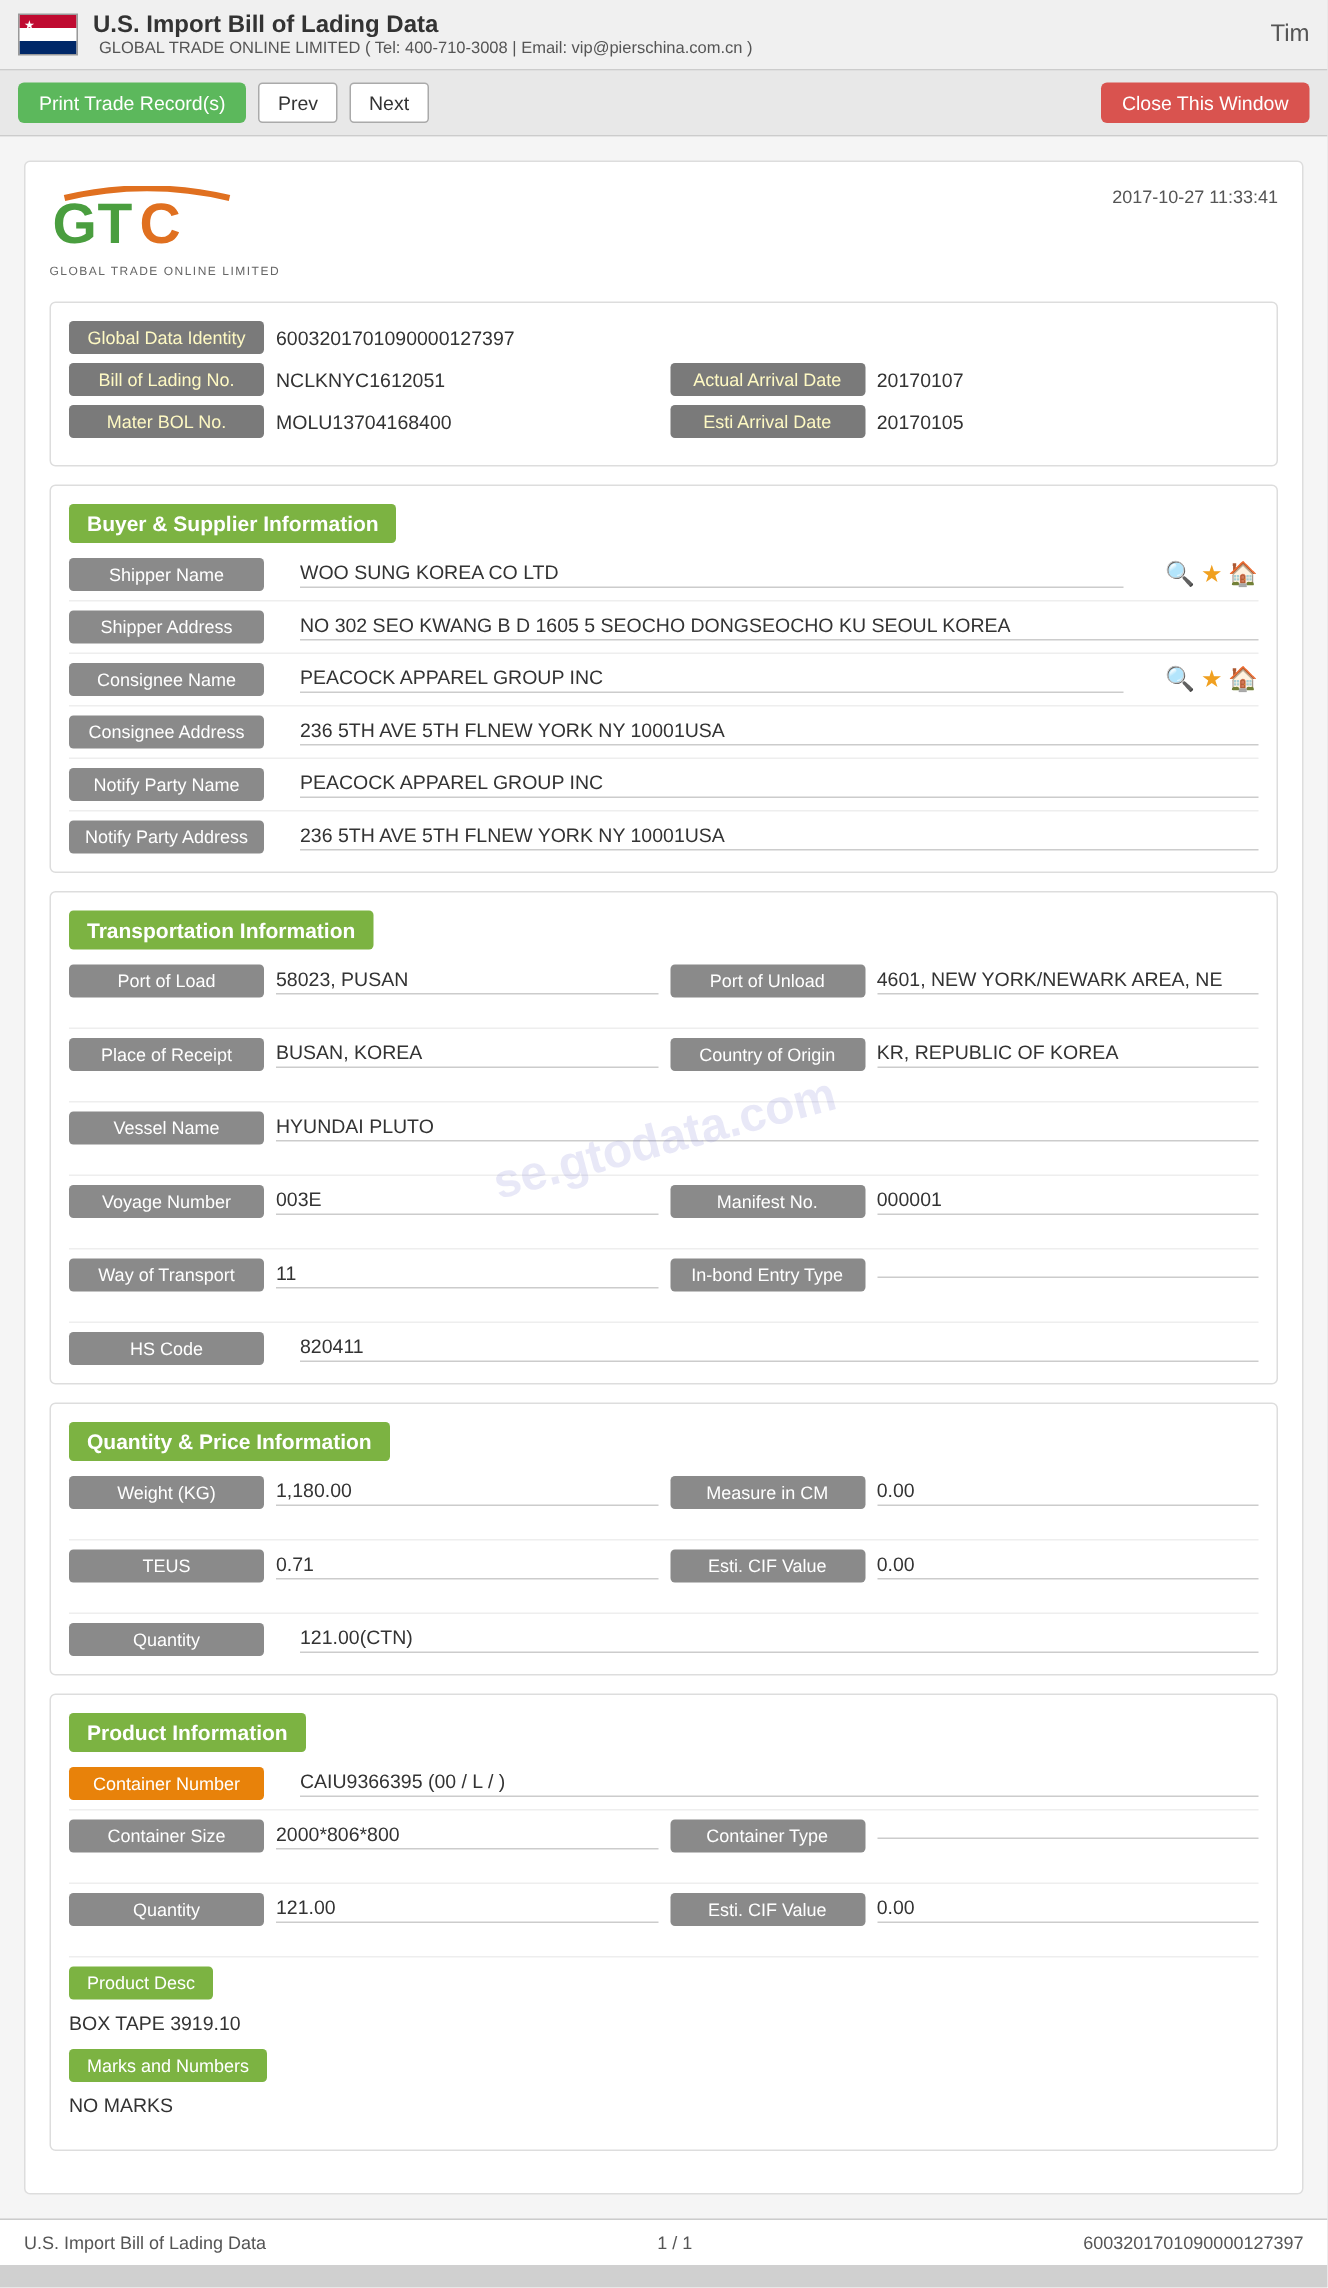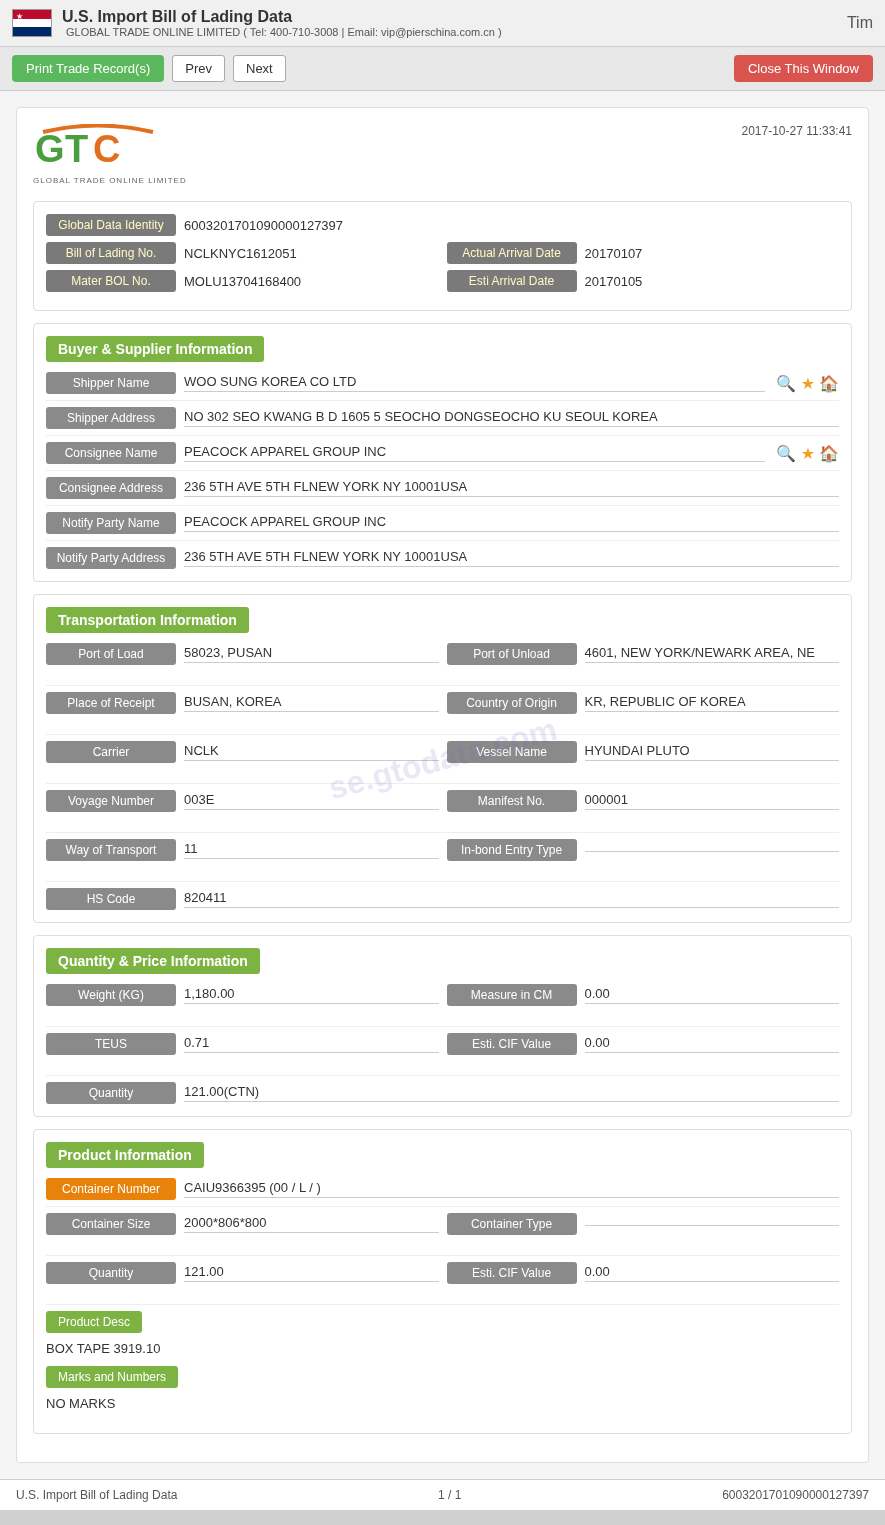--- a/index.html
+++ b/index.html
@@ -176,21 +176,21 @@
       border: 1px solid #ddd;
       border-radius: 4px;
       padding: 12px;
       margin-bottom: 12px;
     }
 
     .field-row {
       display: flex;
       align-items: center;
       margin-bottom: 6px;
-      gap: 8px;
+      gap: 24px;
       border-bottom: 1px solid #eee;
       padding-bottom: 6px;
     }
     .field-row:last-child { border-bottom: none; margin-bottom: 0; padding-bottom: 0; }
     .field-label {
       background: #8a8a8a;
       color: white;
       padding: 4px 8px;
       border-radius: 3px;
       font-size: 12px;
@@ -428,24 +428,20 @@
           <span class="field-value">BUSAN, KOREA</span>
         </div>
         <div class="field-pair">
           <span class="field-label">Country of Origin</span>
           <span class="field-value">KR, REPUBLIC OF KOREA</span>
         </div>
       </div>
 
       <div class="field-row-double">
         <div class="field-pair">
-          <span class="field-label">Carrier</span>
-          <span class="field-value">NCLK</span>
-        </div>
-        <div class="field-pair">
           <span class="field-label">Vessel Name</span>
           <span class="field-value">HYUNDAI PLUTO</span>
         </div>
       </div>
 
       <div class="field-row-double">
         <div class="field-pair">
           <span class="field-label">Voyage Number</span>
           <span class="field-value">003E</span>
         </div>

